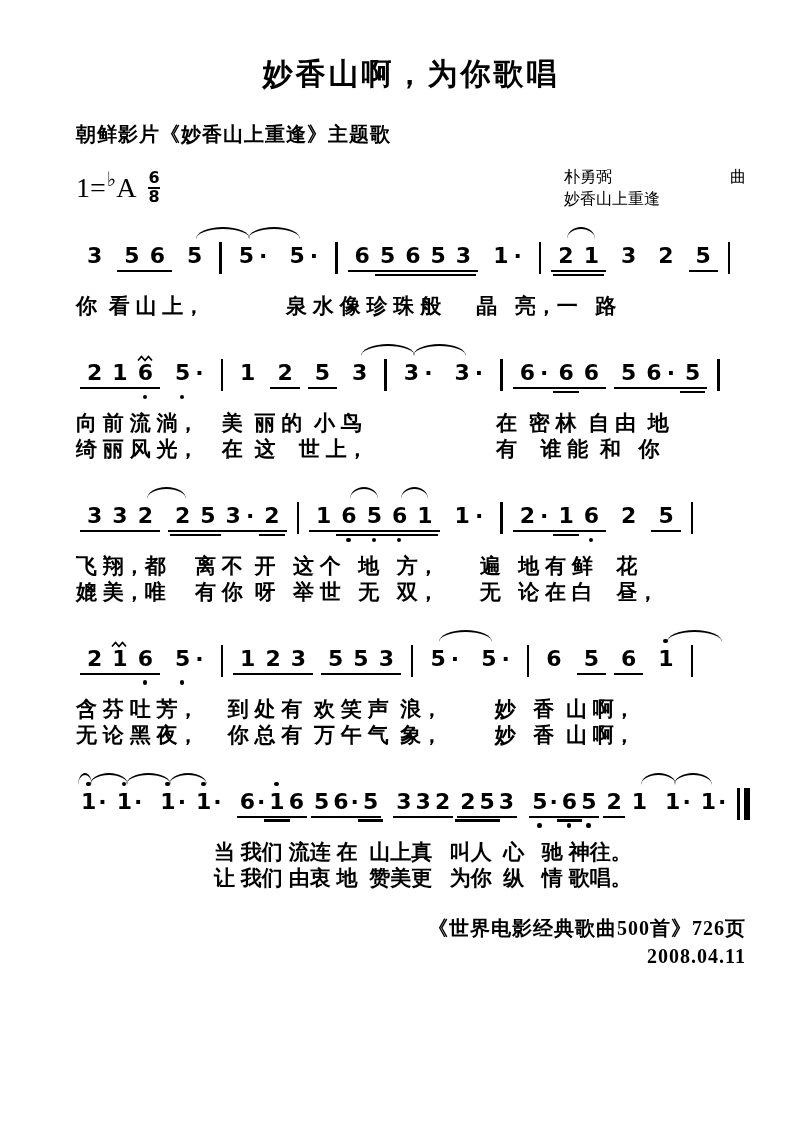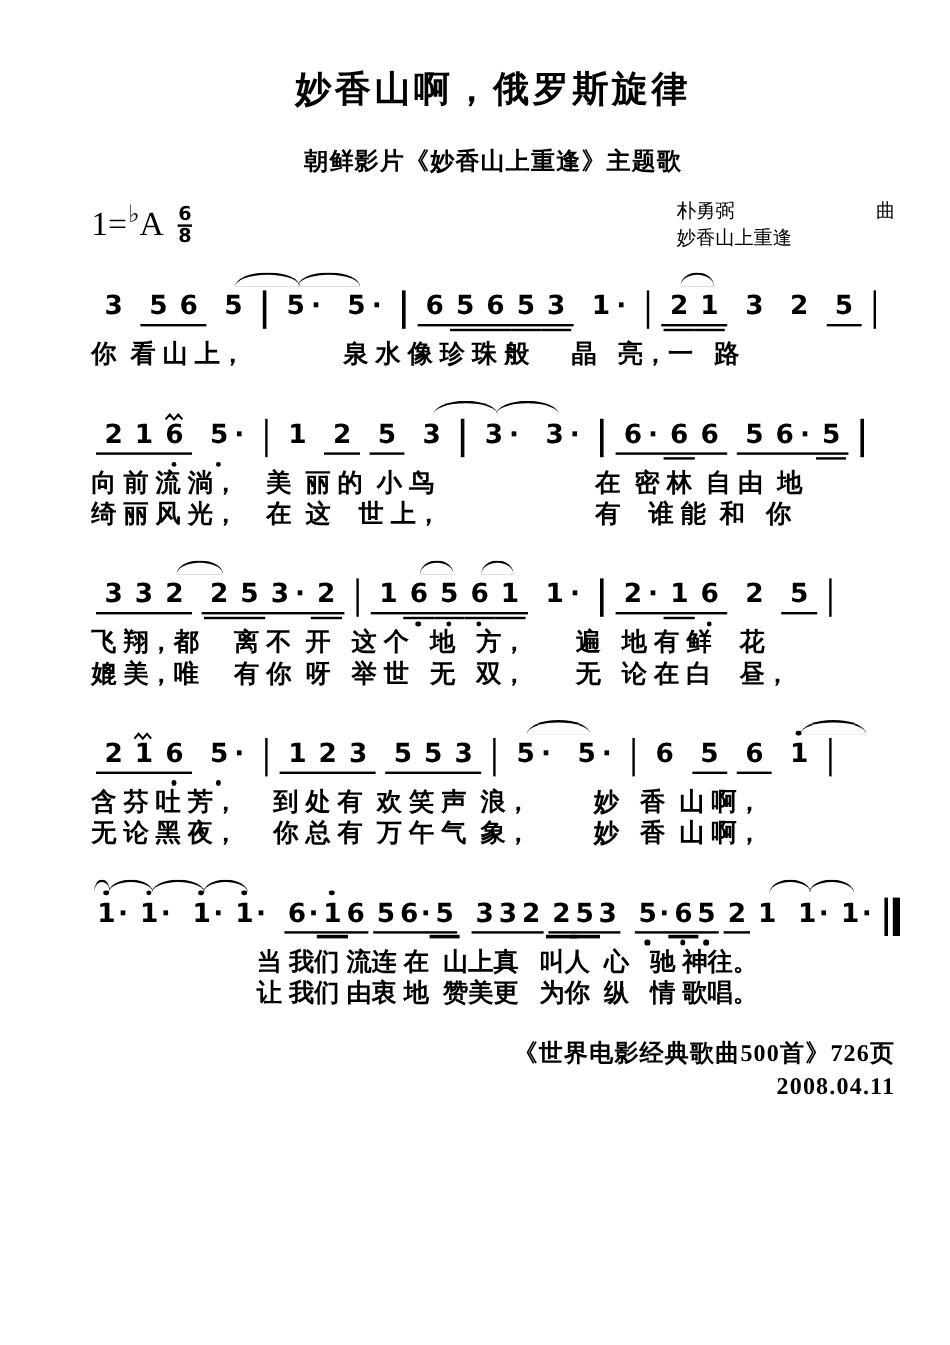--- a/index.html
+++ b/index.html
@@ -2,21 +2,21 @@
 <html><head>
 <meta charset="utf-8">
 <style>
   html,body{margin:0;padding:0;}
   body{width:792px;height:1121px;background:#fff;color:#000;
        font-family:"Liberation Sans",sans-serif;overflow:hidden;}
   .page{padding:22px 46px 0 76px;box-sizing:border-box;width:792px;}
 
   .title{text-align:center;font-family:"Liberation Serif",serif;font-weight:bold;
          font-size:30px;letter-spacing:3px;margin-top:32px;}
-  .subtitle{text-align:center;font-weight:bold;font-size:20px;margin-top:26px;letter-spacing:1px;}
+  .subtitle{font-weight:bold;font-size:20px;margin-top:26px;letter-spacing:1px;}
 
   .meta-row{display:flex;justify-content:space-between;align-items:flex-start;margin-top:22px;}
   .keysig{font-family:"Liberation Serif",serif;font-size:28px;display:flex;align-items:center;line-height:1;}
   .flat{font-size:20px;position:relative;top:-9px;margin-left:1px;}
   .frac{display:inline-flex;flex-direction:column;margin-left:12px;text-align:center;
         font-family:"DejaVu Sans",sans-serif;font-weight:bold;font-size:16px;line-height:1.05;}
   .frac .den{border-top:2px solid #000;}
   .credits{width:182px;font-size:16px;line-height:1.35;margin-top:-4px;}
   .credit-line1{display:flex;justify-content:space-between;}
   .tempo{font-weight:bold;font-size:20px;margin-top:12px;}
@@ -39,33 +39,33 @@
   .end-barline .thin{width:2.5px;height:32px;background:#000;margin-right:4px;}
   .end-barline .thick{width:6px;height:32px;background:#000;}
   .tie{position:absolute;top:2px;height:10px;border-top:2.2px solid #000;
        border-radius:50% 50% 0 0 / 100% 100% 0 0;}
 
   .note-row.tight .note{margin:0 2px;}
   .note-row.tight .beam-group{margin:0 2px;padding:0 1px 3px;}
   .note-row.tight .barline{margin:0 4px;}
   .note-row.tight .augdot{margin-left:2px;}
 
-  .lyric-line{font-weight:bold;font-size:21px;white-space:pre;line-height:1.14;margin-top:7px;}
+  .lyric-line{font-weight:bold;font-size:21px;white-space:pre;line-height:1.14;margin-top:17px;}
   .lyric-line + .lyric-line{margin-top:2px;}
   .lyric-line.indent{margin-left:138px;}
 
   .footer{margin-top:14px;text-align:right;font-weight:bold;font-size:20px;
           font-family:"Liberation Serif",serif;line-height:1.4;letter-spacing:1px;}
 </style>
 </head>
 <body>
 
 <div class="page">
 
-  <div class="title">妙香山啊，俄罗斯旋律</div>
+  <div class="title">妙香山啊，为你歌唱</div>
   <div class="subtitle">朝鲜影片《妙香山上重逢》主题歌</div>
 
   <div class="meta-row">
     <div class="keysig">
       <span>1=</span>
         <span class="flat">♭</span>
         <span>A</span>
       <span class="frac">
         <span class="num">6</span>
         <span class="den">8</span>

